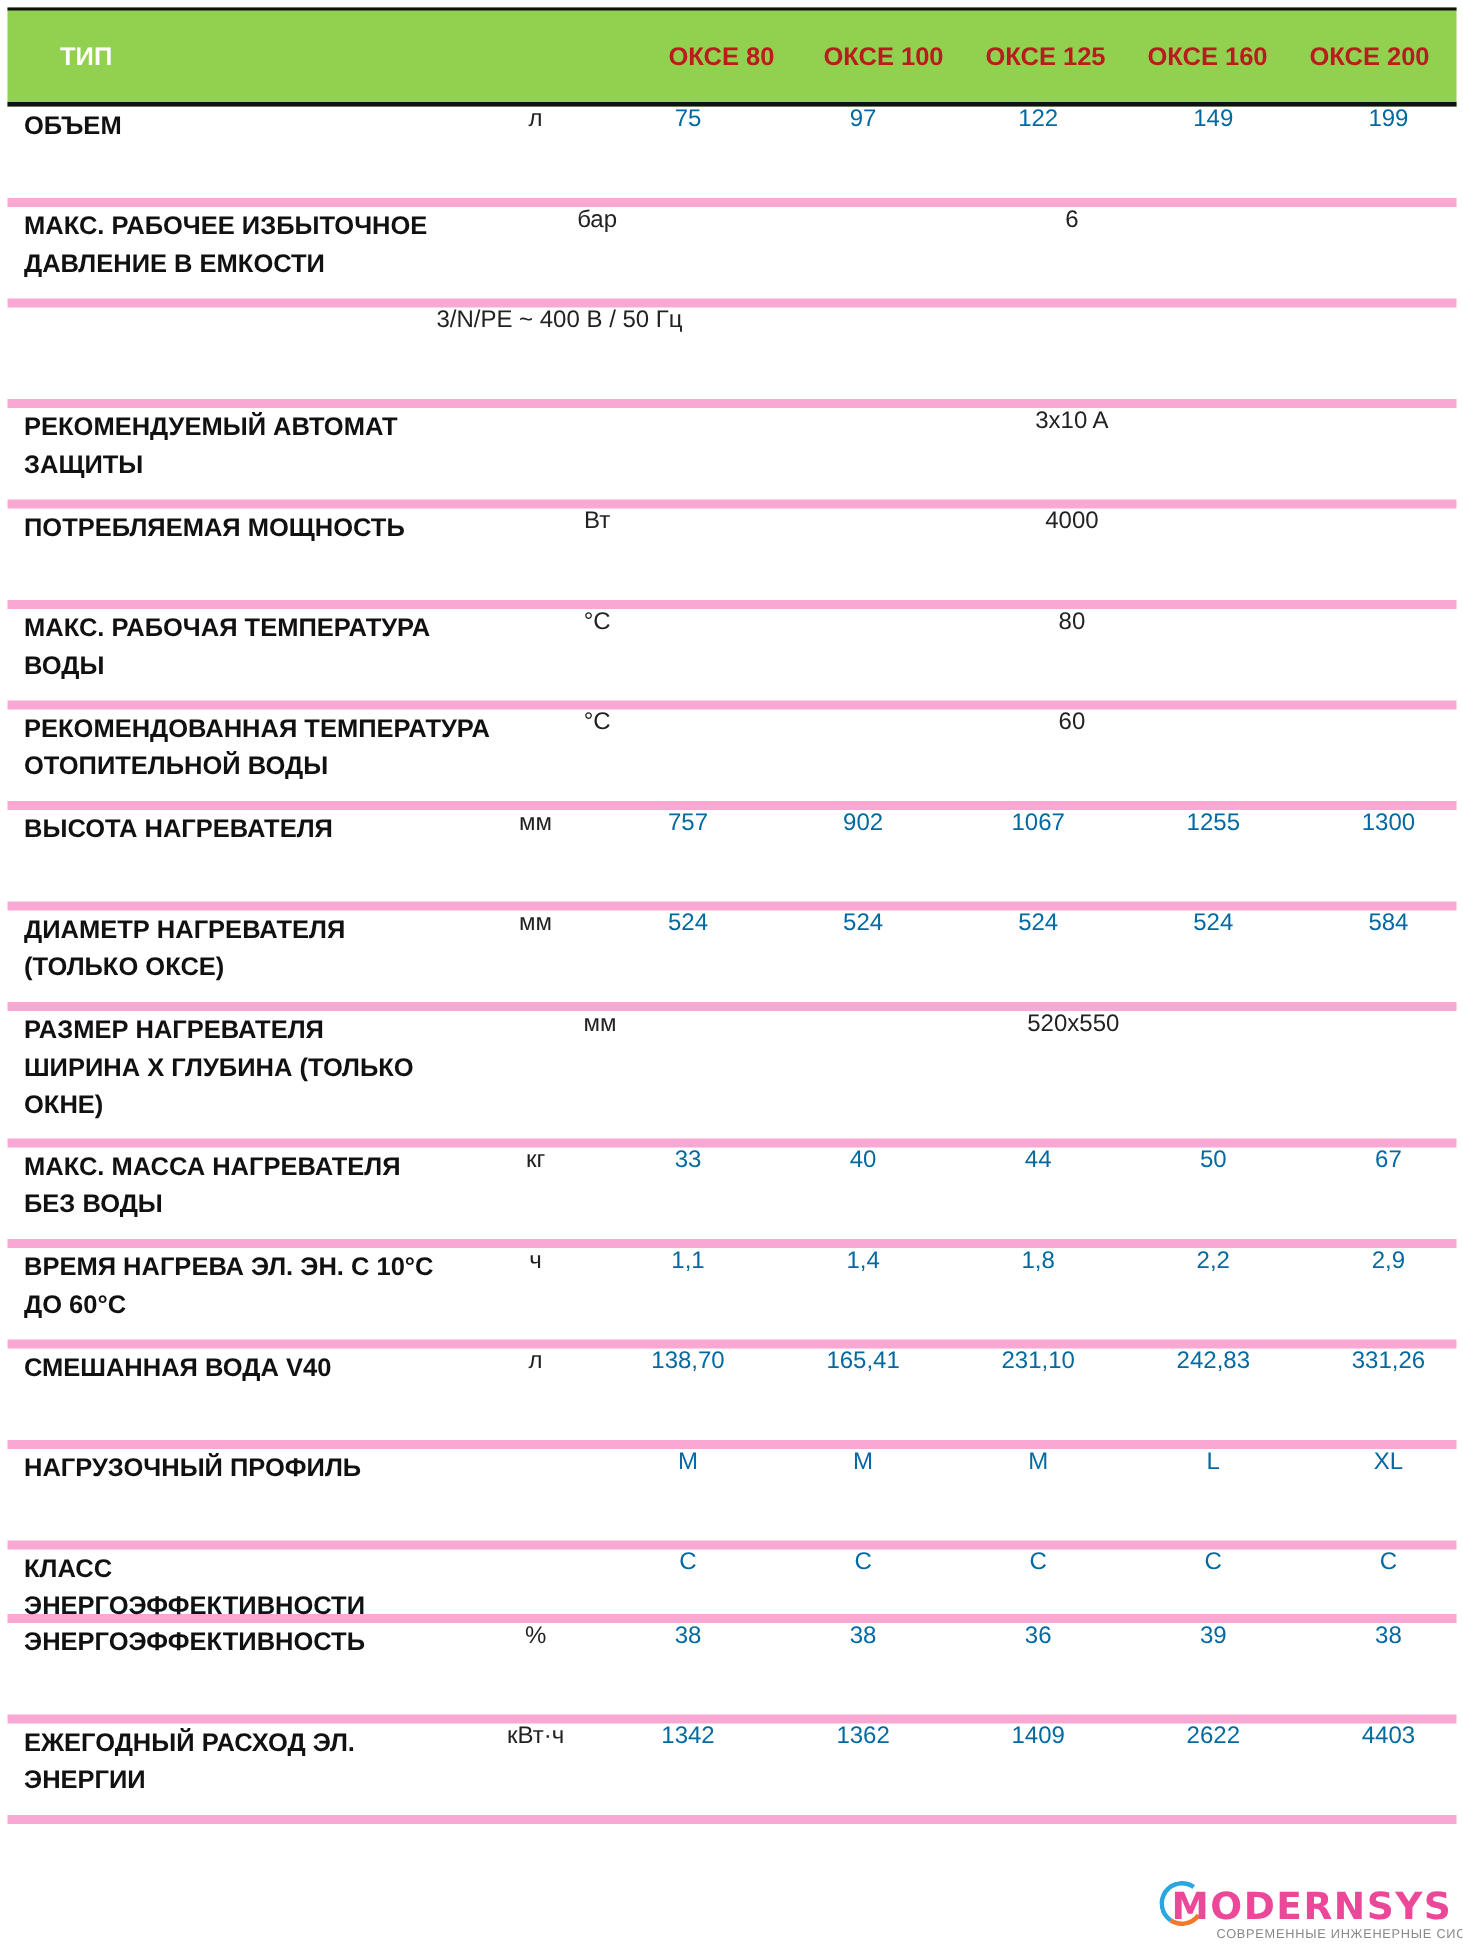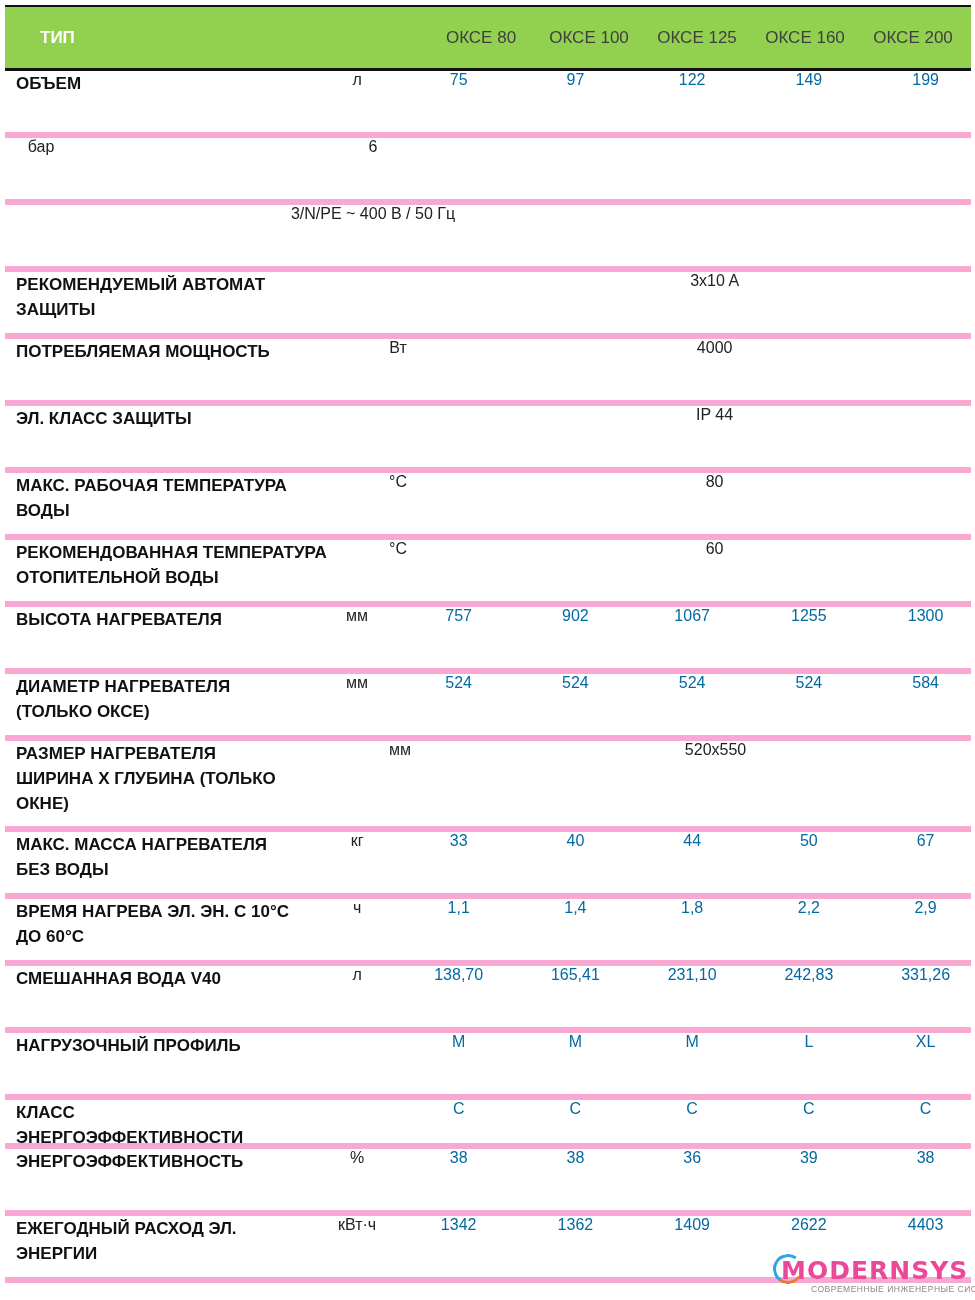--- a/index.html
+++ b/index.html
@@ -7,21 +7,21 @@
          font-family: "Liberation Sans", sans-serif; color: #111; }
   .table { position: absolute; left: 5px; top: 5px; width: 966px; }
   .hdr { height: 66px; background: #92d050; border-top: 2px solid #111; border-bottom: 3px solid #111;
          display: flex; align-items: center; color: #fff; font-weight: bold; font-size: 17px; box-sizing: border-box; }
   .row { display: flex; border-bottom: 6px solid #f9a8d4; box-sizing: border-box; gap: 26px; }
   .c-name { width: 350px; padding-left: 11px; box-sizing: border-box; font-weight: bold; font-size: 17px; line-height: 25px; }
   .c-unit { width: 72px; text-align: center; font-size: 16px; color: #222; }
   .c-val { width: 108px; text-align: center; font-size: 16px; color: #0369a1; }
   .c-span { width: 540px; text-align: center; font-size: 16px; color: #222; }
   .hdr .c-name { font-weight: bold; color: #fff; padding-left: 35px; }
-  .hdr .c-val { color: #404040; font-weight: normal; font-size: 17px; text-align: center; }
+  .hdr .c-val { color: #b91c1c; font-weight: bold; font-size: 17px; text-align: center; }
   .logo { position: absolute; right: 2px; bottom: 2px; width: 200px; height: 48px; }
   .logo-word { position: absolute; left: 8px; top: 6px; font-family: "DejaVu Sans", sans-serif; font-weight: bold;
                font-size: 25px; color: #ec4899; letter-spacing: 1px; }
   .logo-sub { position: absolute; left: 38px; top: 34px; font-size: 8.5px; color: #888; letter-spacing: 0.5px; white-space: nowrap; }
   .logo-arc { position: absolute; left: 0px; top: 4px; width: 30px; height: 30px; border-radius: 50%;
               border: 3px solid transparent; border-top-color: #2aa7e0; border-left-color: #2aa7e0; border-bottom-color: #f07a2c;
               transform: rotate(-10deg); box-sizing: border-box; }
 </style>
 </head>
 <body>
@@ -41,20 +41,21 @@
     <div class="c-name">ОБЪЕМ</div>
     <div class="c-unit">л</div>
     <div class="c-val">75</div>
     <div class="c-val">97</div>
     <div class="c-val">122</div>
     <div class="c-val">149</div>
     <div class="c-val">199</div>
   </div>
 
   <div class="row" style="height:67px">
+    <div class="c-name">МАКС. РАБОЧЕЕ ИЗБЫТОЧНОЕ ДАВЛЕНИЕ В ЕМКОСТИ</div>
     <div class="c-unit">бар</div>
     <div class="c-span">6</div>
   </div>
 
   <div class="row" style="height:67px">
     <div class="c-unit"></div>
     <div class="c-span">3/N/PE ~ 400 В / 50 Гц</div>
   </div>
 
   <div class="row" style="height:67px">
@@ -62,25 +63,20 @@
     <div class="c-unit"></div>
     <div class="c-span">3x10 A</div>
   </div>
 
   <div class="row" style="height:67px">
     <div class="c-name">ПОТРЕБЛЯЕМАЯ МОЩНОСТЬ</div>
     <div class="c-unit">Вт</div>
     <div class="c-span">4000</div>
   </div>
 
-  <div class="row" style="height:67px">
-    <div class="c-name">ЭЛ. КЛАСС ЗАЩИТЫ</div>
-    <div class="c-unit"></div>
-    <div class="c-span">IP 44</div>
-  </div>
 
   <div class="row" style="height:67px">
     <div class="c-name">МАКС. РАБОЧАЯ ТЕМПЕРАТУРА ВОДЫ</div>
     <div class="c-unit">°C</div>
     <div class="c-span">80</div>
   </div>
 
   <div class="row" style="height:67px">
     <div class="c-name">РЕКОМЕНДОВАННАЯ ТЕМПЕРАТУРА ОТОПИТЕЛЬНОЙ ВОДЫ</div>
     <div class="c-unit">°C</div>

